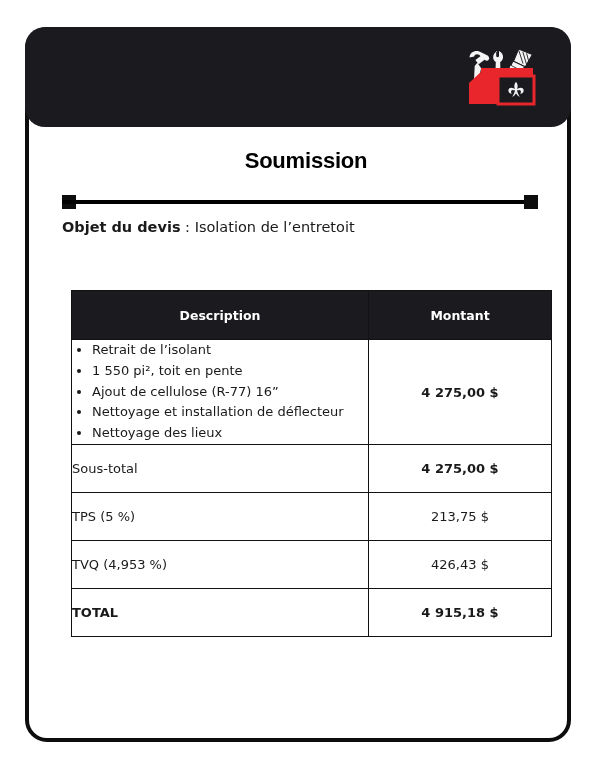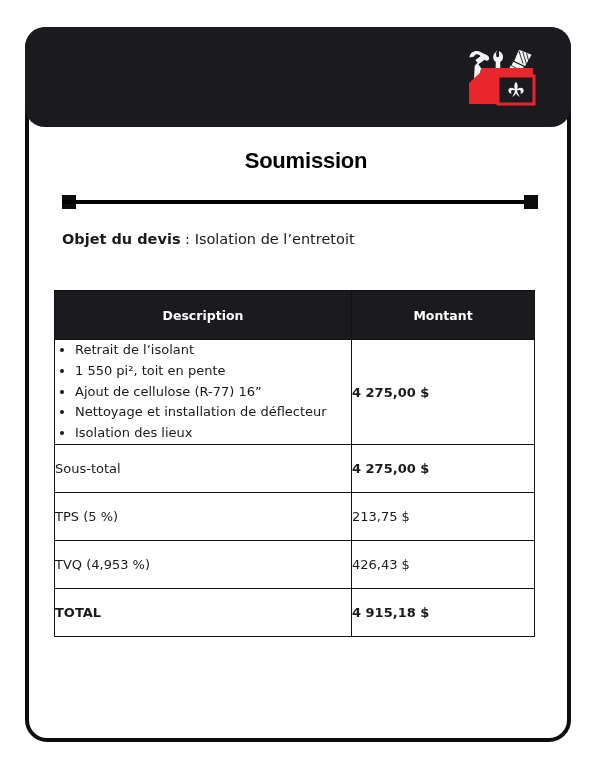--- a/index.html
+++ b/index.html
@@ -89,32 +89,32 @@
     height: 14px;
     background: #0d0d0d;
   }
   #title-divider .cap.left { left: 0; }
   #title-divider .cap.right { right: 0; }
 
   
   #subject-line {
     position: absolute;
     left: 33px;
-    top: 200px;
+    top: 188px;
     font-size: 14.5px;
     color: #1a1a1a;
     font-family: "DejaVu Sans", sans-serif;
   }
   #subject-line .label { font-weight: bold; }
   #subject-line .value { font-weight: normal; }
 
   
   #quote-table {
     position: absolute;
-    left: 25px;
+    left: 42px;
     top: 259px;
     width: 480px;
     border-collapse: collapse;
     table-layout: fixed;
   }
   #quote-table th,
   #quote-table td {
     border: 1.5px solid #111111;
     padding: 0;
   }
@@ -133,21 +133,21 @@
 
   td.desc-cell {
     padding: 10px 12px 10px 14px;
     vertical-align: middle;
     font-size: 13px;
     color: #1a1a1a;
     margin-top: 31px;
   }
   td.amount-cell {
     padding: 10px 14px;
-    text-align: left;
+    text-align: center;
     vertical-align: middle;
     font-size: 13px;
     color: #1a1a1a;
     white-space: nowrap;
   }
   td.amount-cell.bold { font-weight: bold; }
   td.desc-cell.bold { font-weight: bold; }
 
   ul.item-list {
     margin: 0;
@@ -243,21 +243,21 @@
       </tr>
     </thead>
     <tbody>
       <tr class="line-items">
         <td class="desc-cell">
           <ul class="item-list">
             <li>Retrait de l’isolant</li>
             <li>1 550 pi², toit en pente</li>
             <li>Ajout de cellulose (R-77) 16”</li>
             <li>Nettoyage et installation de déflecteur</li>
-            <li>Isolation des lieux</li>
+            <li>Nettoyage des lieux</li>
           </ul>
         </td>
         <td class="amount-cell bold">4 275,00 $</td>
       </tr>
       <tr class="subtotal-row">
         <td class="desc-cell">Sous-total</td>
         <td class="amount-cell bold">4 275,00 $</td>
       </tr>
       <tr class="tax-row">
         <td class="desc-cell">TPS (5 %)</td>

